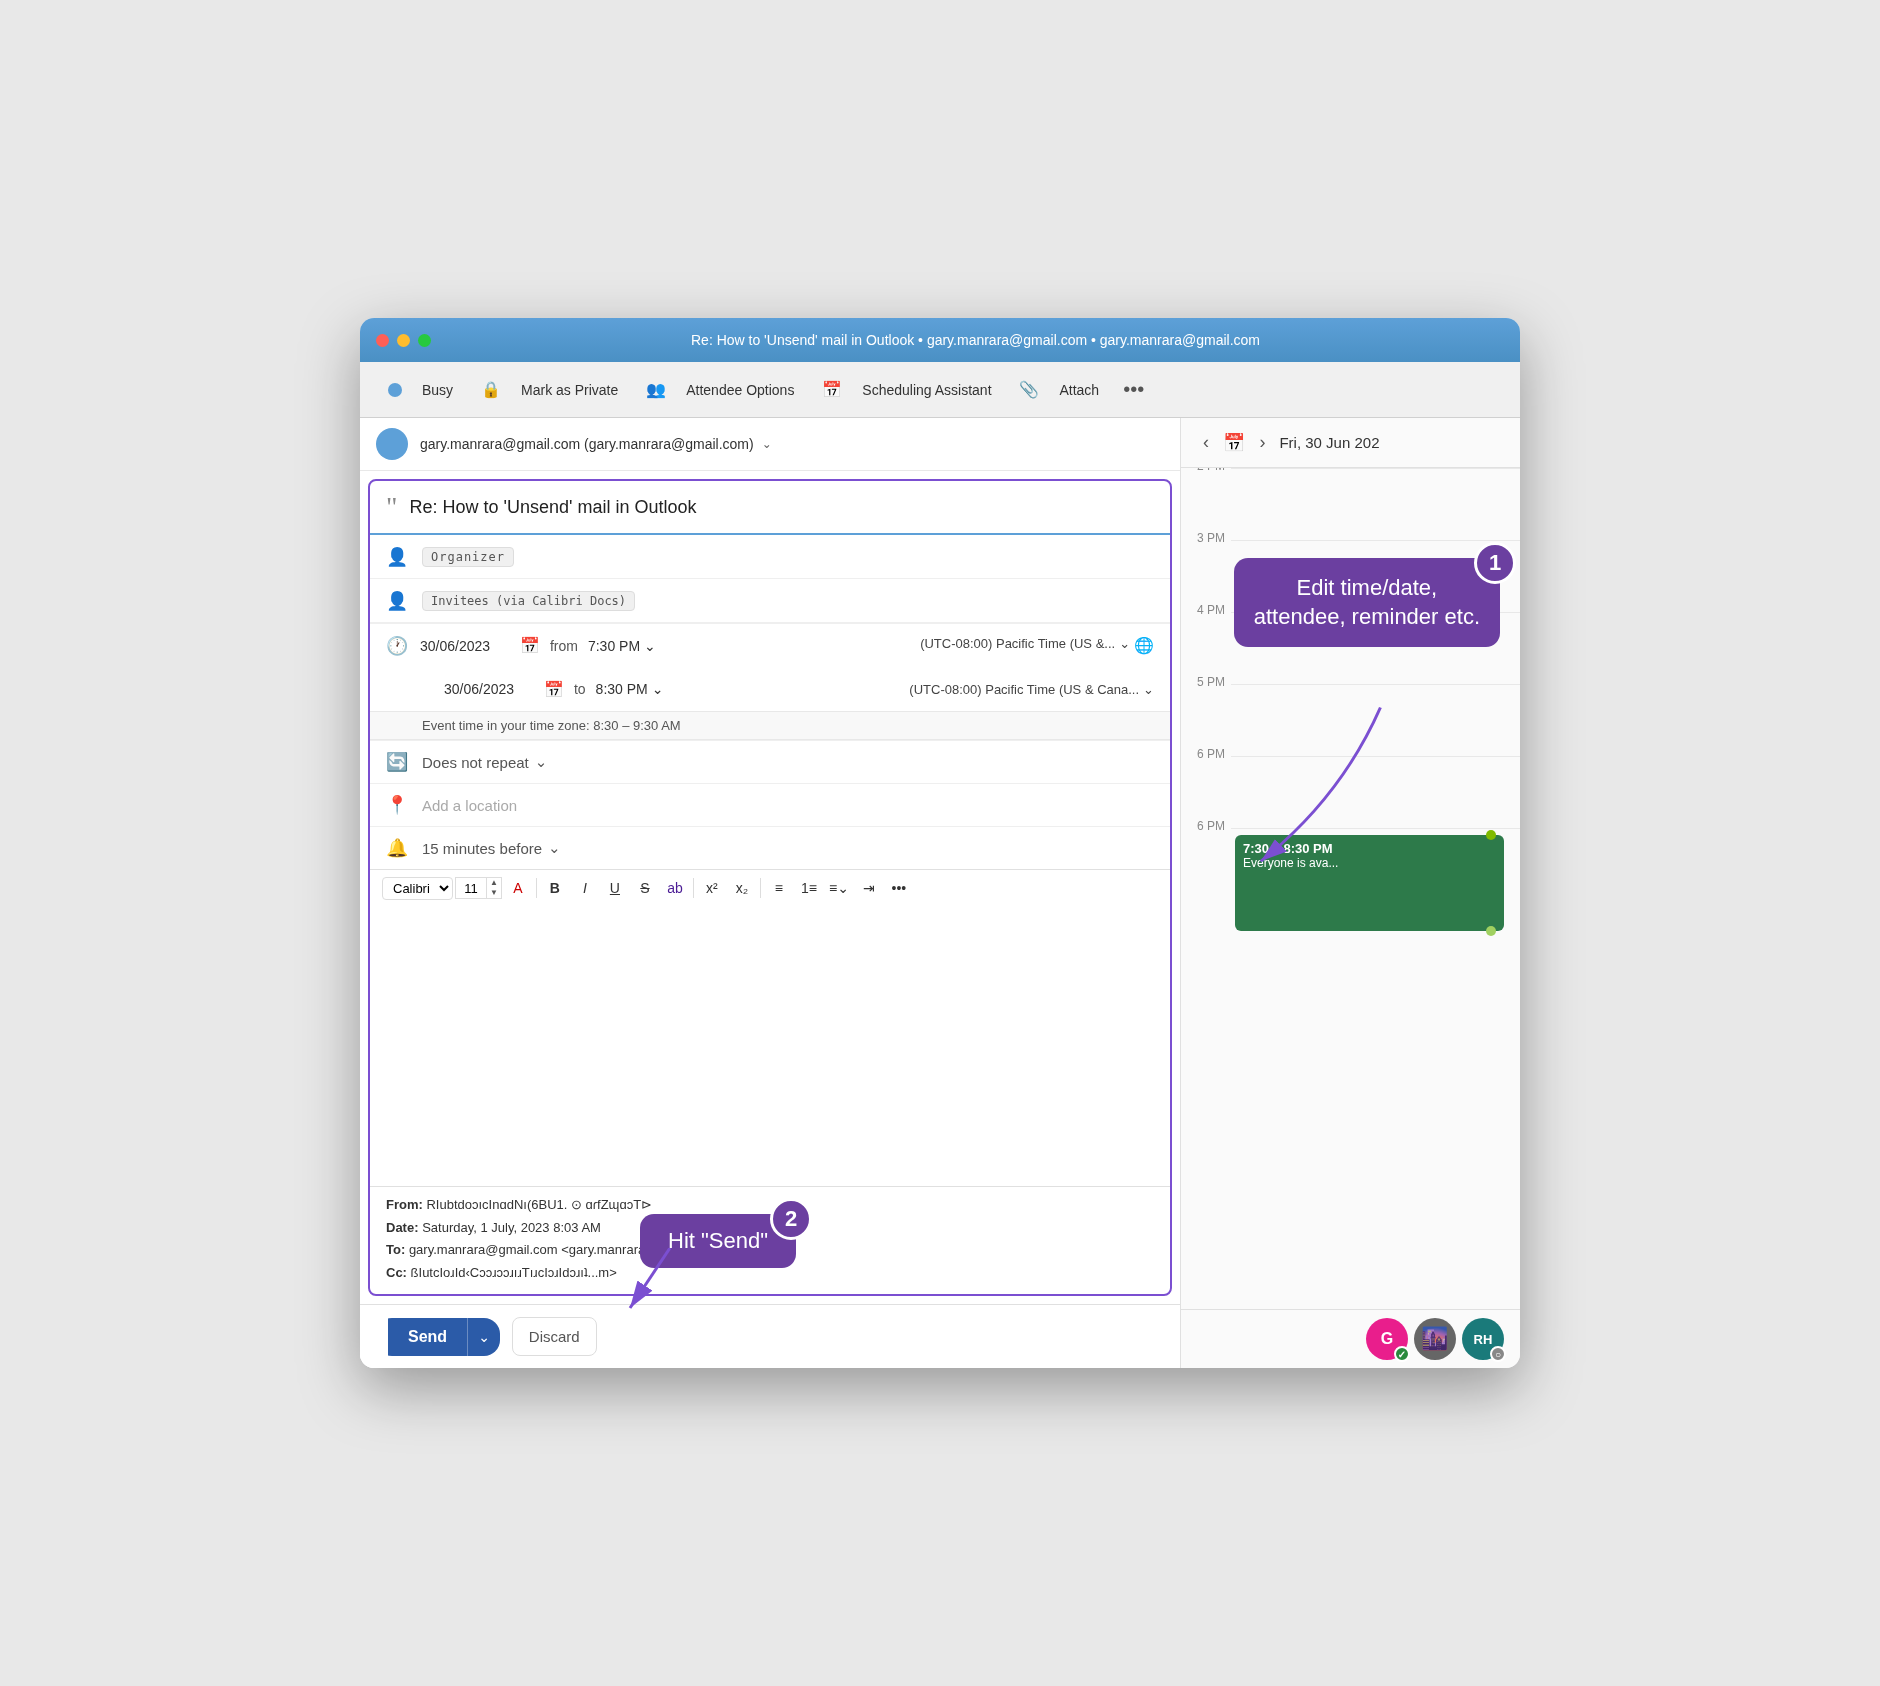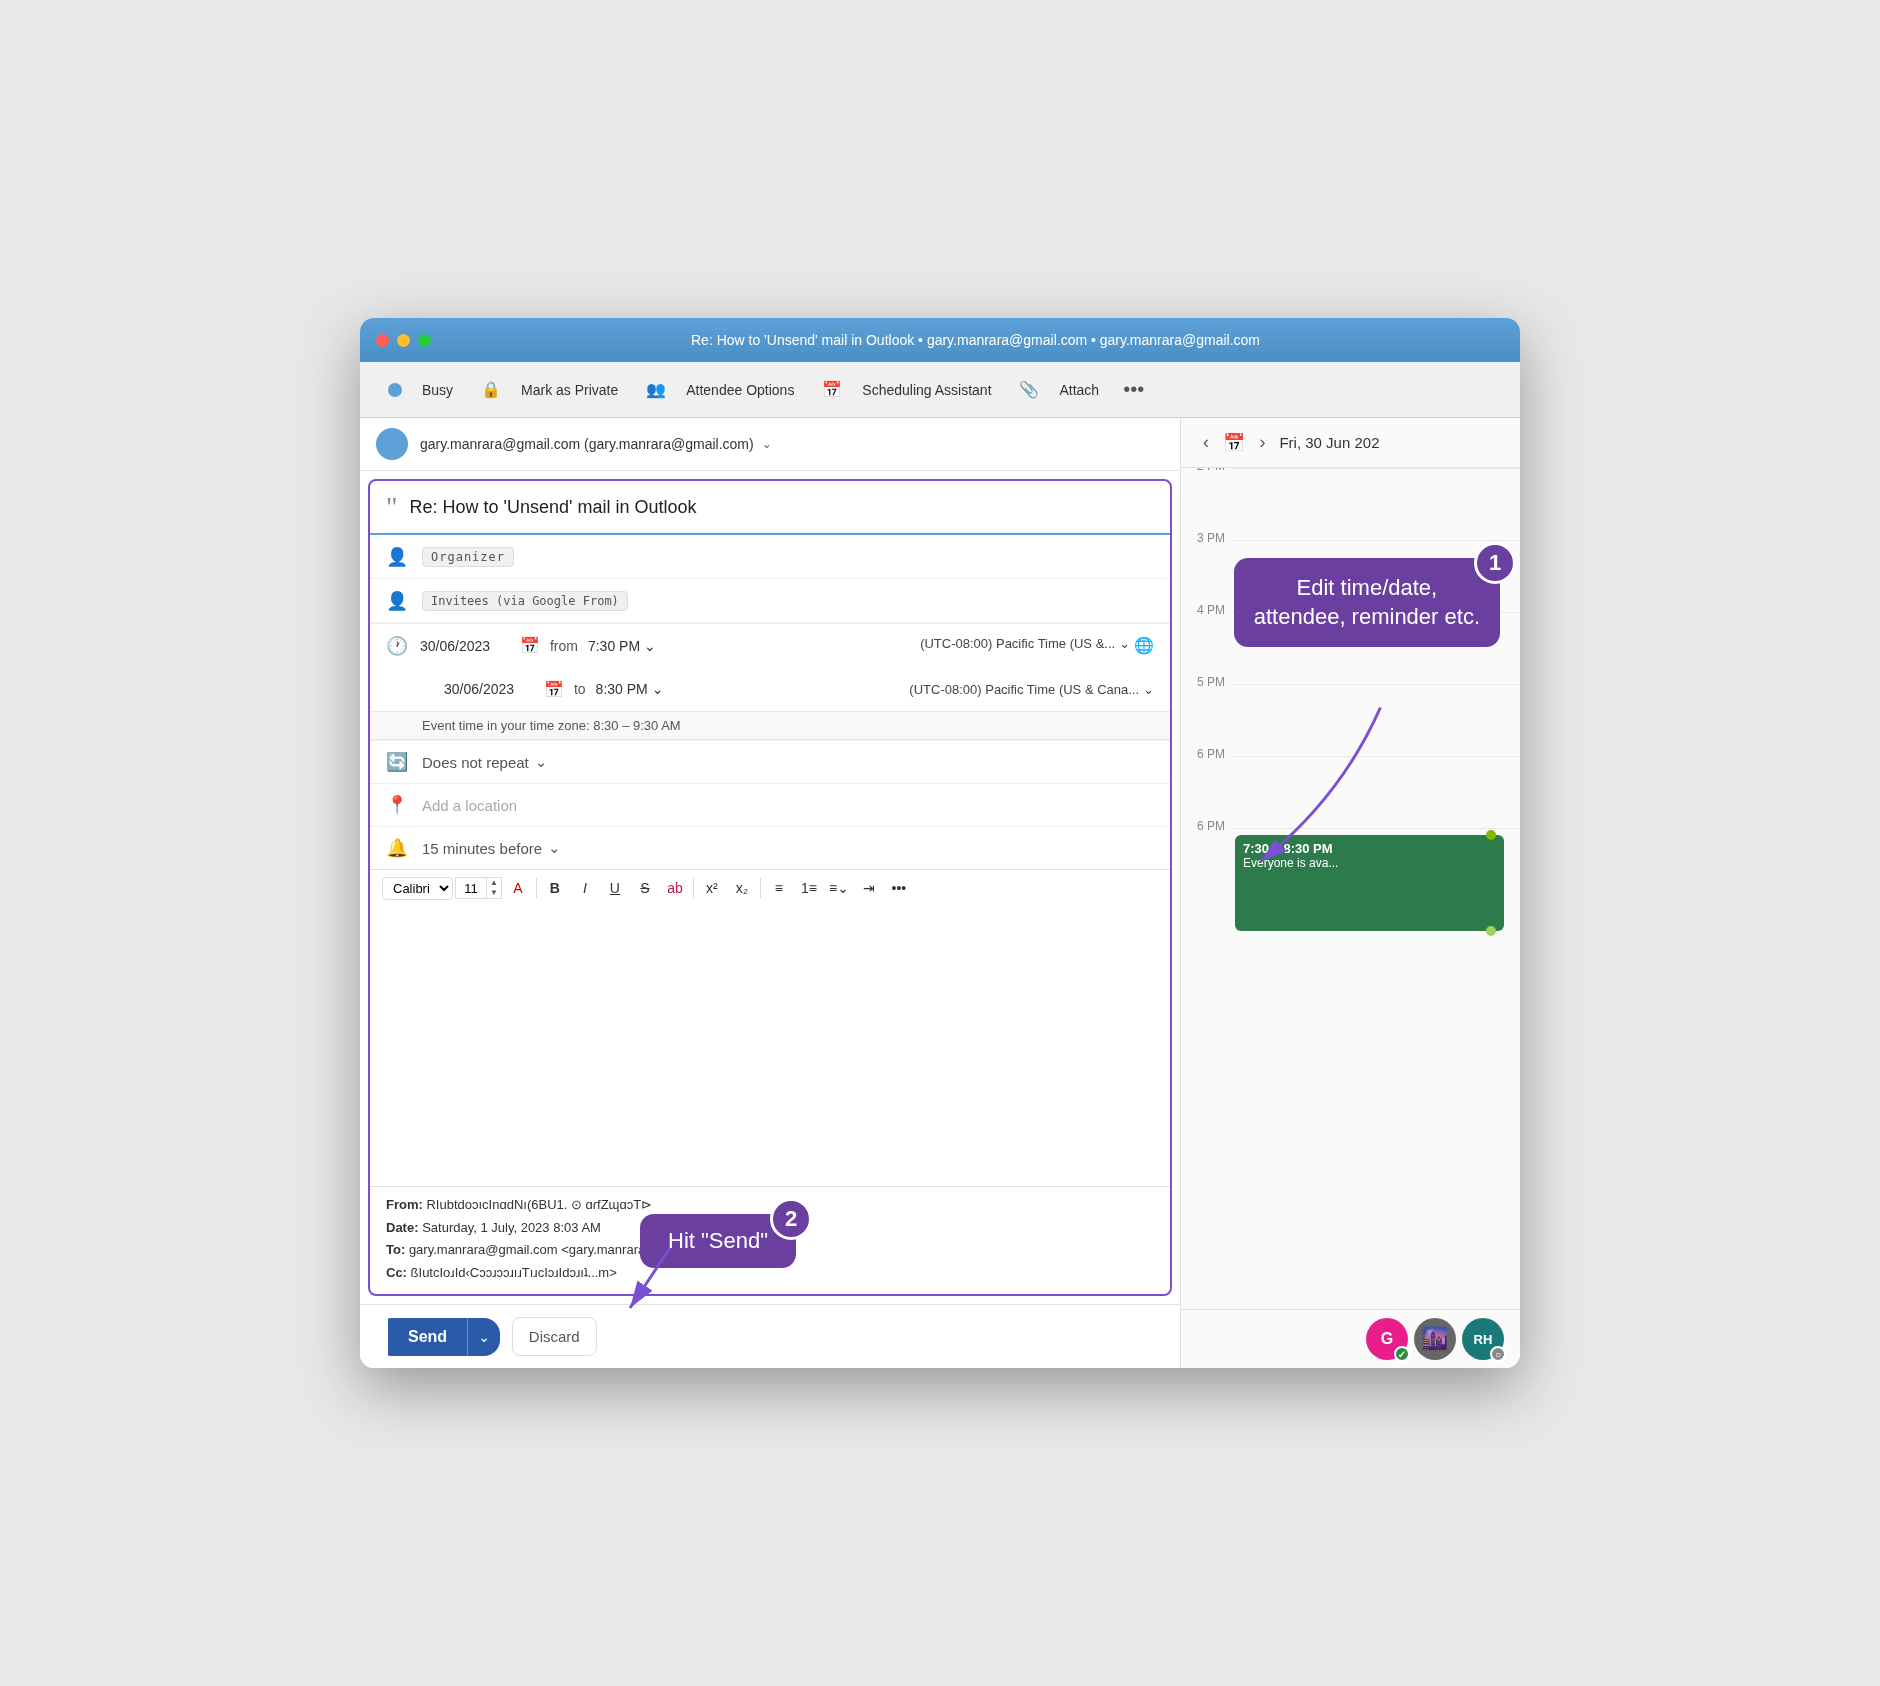--- a/index.html
+++ b/index.html
@@ -649,21 +649,21 @@
           <input class="subject-input" value="Re: How to 'Unsend' mail in Outlook" style="">
         </div>
 
         <div class="field-row">
           <span class="field-icon">👤</span>
           <span class="tag-chip" style="font-family:monospace;letter-spacing:1px;font-size:12px;">Organizer</span>
         </div>
 
         <div class="field-row">
           <span class="field-icon">👤</span>
-          <span class="tag-chip" style="font-size:12px;">Invitees (via Google From)</span>
+          <span class="tag-chip" style="font-size:12px;">Invitees (via Calibri Docs)</span>
         </div>
 
         <div class="datetime-row border-top">
           <span class="field-icon">🕐</span>
           <input class="date-input" value="30/06/2023" style="width: 90px;">
           <button class="cal-icon-btn">📅</button>
           <span class="from-to-label">from</span>
           <button class="time-btn">
             <span>7:30 PM</span>
             <span>⌄</span>
@@ -725,21 +725,21 @@
               <button class="fs-arrow">▲</button>
               <button class="fs-arrow">▼</button>
             </div>
           </div>
           <button class="format-btn" style="color:#c00;">A</button>
           <span style="width:1px;height:20px;background:#ddd;margin:0 2px;"></span>
           <button class="format-btn bold">B</button>
           <button class="format-btn italic">I</button>
           <button class="format-btn underline">U</button>
           <button class="format-btn strike">S</button>
-          <button class="format-btn" style="color:#be185d;">ab</button>
+          <button class="format-btn" style="color:#4c1d95;">ab</button>
           <span style="width:1px;height:20px;background:#ddd;margin:0 2px;"></span>
           <button class="format-btn">x²</button>
           <button class="format-btn">x₂</button>
           <span style="width:1px;height:20px;background:#ddd;margin:0 2px;"></span>
           <button class="format-btn">≡</button>
           <button class="format-btn">1≡</button>
           <button class="format-btn">≡⌄</button>
           <button class="format-btn">⇥</button>
           <button class="format-btn">•••</button>
         </div>

